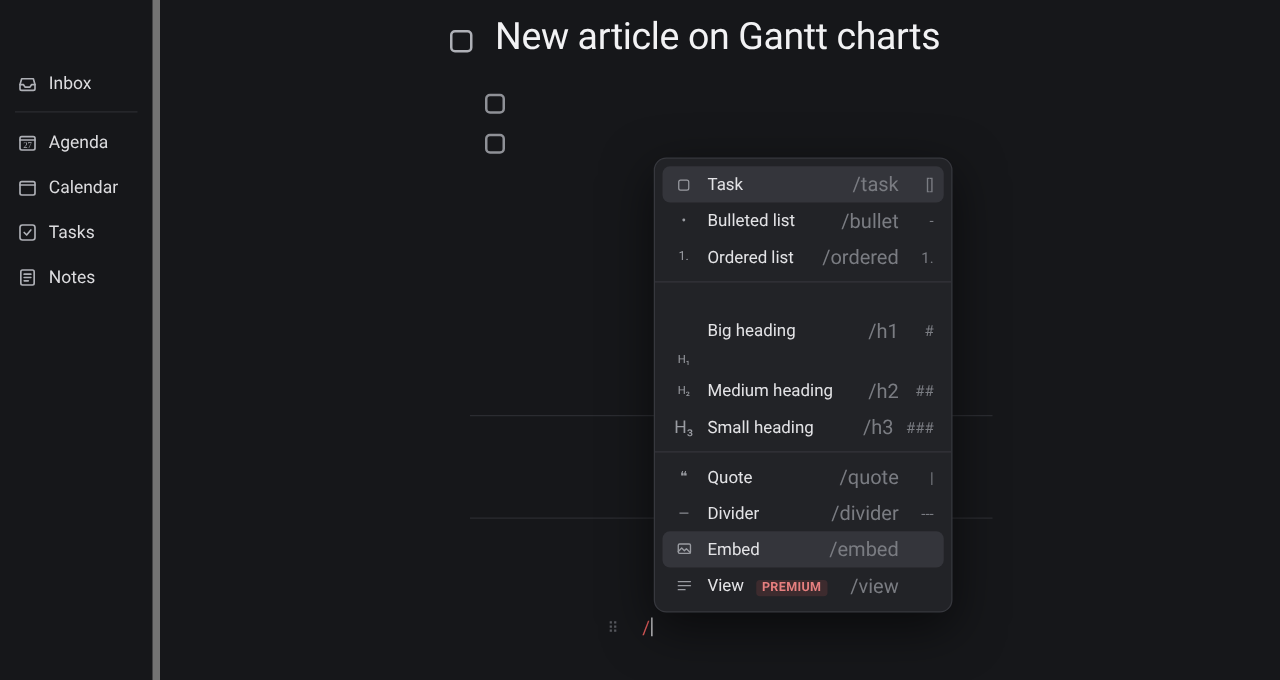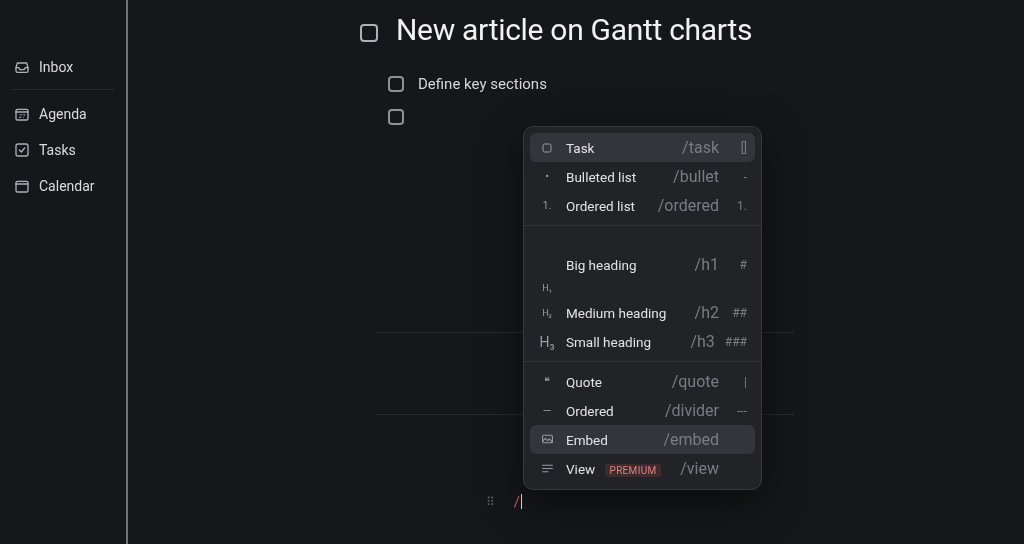--- a/index.html
+++ b/index.html
@@ -5,21 +5,21 @@
   * { box-sizing: border-box; margin: 0; padding: 0; }
   html, body {
     width: 1024px; height: 544px; overflow: hidden;
     background: #16171a; color: #e8e8ea;
     font-family: -apple-system, BlinkMacSystemFont, "Segoe UI", Roboto, Helvetica, Arial, sans-serif;
     font-size: 14px;
   }
   .app { display: flex; height: 100%; }
   .sidebar {
     width: 128px; flex: 0 0 128px;
-    border-right: 2px solid #737373;
+    border-right: 6px solid #737373;
     padding: 53px 12px 0 12px;
   }
   .side-item {
     display: flex; align-items: center; gap: 9px;
     padding: 6px 2px; margin-bottom: 8px;
     color: #dcdcdf; cursor: pointer; border-radius: 4px;
   }
   .side-sep { height: 1px; background: #2b2c31; margin: 4px 0 10px 0; }
   .side-ic { width: 16px; height: 16px; color: #aeb0b6; display:flex; align-items:center; justify-content:center;font-family:Liberation Serif, serif; }
 
@@ -68,21 +68,21 @@
     color: #d7d7da;
   }
   .menu-item.hl { background: #34353b; justify-content: center; }
   .mi-ic { width: 18px; display:flex; justify-content:center; color:#9a9ca2; font-size: 11px; }
   .mi-label { flex: 1; margin-left: 10px; font-size: 13.5px; color:#e3e3e6; }
   .mi-cmd { color: #7a7c82; font-size: 16px; margin-right: 10px; }
   .mi-sc  { color: #7a7c82; font-size: 12px; min-width: 18px; text-align:right; }
   .badge {
     margin-left: 6px; padding: 1px 5px; border-radius: 3px;
     background: rgba(224,91,91,.14); color: #e67f7f;
-    font-size: 10px; font-weight: 400; letter-spacing: .3px;
+    font-size: 10px; font-weight: 700; letter-spacing: .3px;
   }
   svg { display:block; }
 </style>
 </head>
 <body>
 
 <div class="app">
   <nav class="sidebar">
     <div class="side-item">
       <span class="side-ic">
@@ -99,48 +99,56 @@
         <svg width="16" height="16" viewBox="0 0 24 24" fill="none" stroke="currentColor" stroke-width="2" stroke-linecap="round">
             <rect x="3" y="5" width="18" height="16" rx="2"></rect>
             <path d="M3 9h18"></path>
           </svg>
         <span style="position:absolute; font-size:7px; color:#aeb0b6; transform:translate(0,2px);">27</span>
       </span>
       <span>Agenda</span>
     </div>
     <div class="side-item">
       <span class="side-ic">
+        <svg width="16" height="16" viewBox="0 0 24 24" fill="none" stroke="currentColor" stroke-width="2" stroke-linecap="round">
+            <rect x="3" y="5" width="18" height="16" rx="2"></rect>
+            <path d="M3 9h18"></path>
+          </svg>
+      </span>
+      <span>Calendar</span>
+    </div>
+    <div class="side-item">
+      <span class="side-ic">
         <svg width="16" height="16" viewBox="0 0 24 24" fill="none" stroke="currentColor" stroke-width="2" stroke-linecap="round" stroke-linejoin="round">
             <rect x="3" y="3" width="18" height="18" rx="3"></rect>
             <path d="M8 12l3 3 5-6"></path>
           </svg>
       </span>
       <span>Tasks</span>
     </div>
     <div class="side-item">
       <span class="side-ic">
         <svg width="16" height="16" viewBox="0 0 24 24" fill="none" stroke="currentColor" stroke-width="2" stroke-linecap="round">
-            <rect x="3" y="5" width="18" height="16" rx="2"></rect>
-            <path d="M3 9h18"></path>
-          </svg>
-      </span>
-      <span>Calendar</span>
+            <rect x="4" y="3" width="16" height="18" rx="2"></rect>
+            <path d="M8 8h8M8 12h8M8 16h5"></path>
+          </svg>
+      </span>
+      <span>Notes</span>
     </div>
   </nav>
 
   <main class="main">
     <div class="doc">
       <div class="title-row">
         <span class="title-cb"></span>
         <h1 class="title-text">New article on Gantt charts</h1>
       </div>
       <div class="tasks">
         <div class="task-row">
           <span class="task-cb"></span>
-          <span>Define key sections</span>
         </div>
         <div class="task-row">
           <span class="task-cb"></span>
         </div>
       </div>
     </div>
 
     <div class="divider-line" style="position:absolute; top:332px;"></div>
     <div class="divider-line" style="position:absolute; top:414px;"></div>
 
@@ -198,21 +206,21 @@
       <div class="menu-sep"></div>
 
       <div class="menu-item">
         <span class="mi-ic">❝</span>
         <span class="mi-label">Quote</span>
         <span class="mi-cmd">/quote</span>
         <span class="mi-sc">|</span>
       </div>
       <div class="menu-item">
         <span class="mi-ic">—</span>
-        <span class="mi-label">Ordered</span>
+        <span class="mi-label">Divider</span>
         <span class="mi-cmd">/divider</span>
         <span class="mi-sc">---</span>
       </div>
       <div class="menu-item hl">
         <span class="mi-ic">
           <svg width="13" height="13" viewBox="0 0 24 24" fill="none" stroke="currentColor" stroke-width="2" stroke-linecap="round" stroke-linejoin="round">
               <rect x="3" y="4" width="18" height="14" rx="2"></rect>
               <path d="M3 15l5-5 4 4 3-3 6 6"></path>
             </svg>
         </span>

